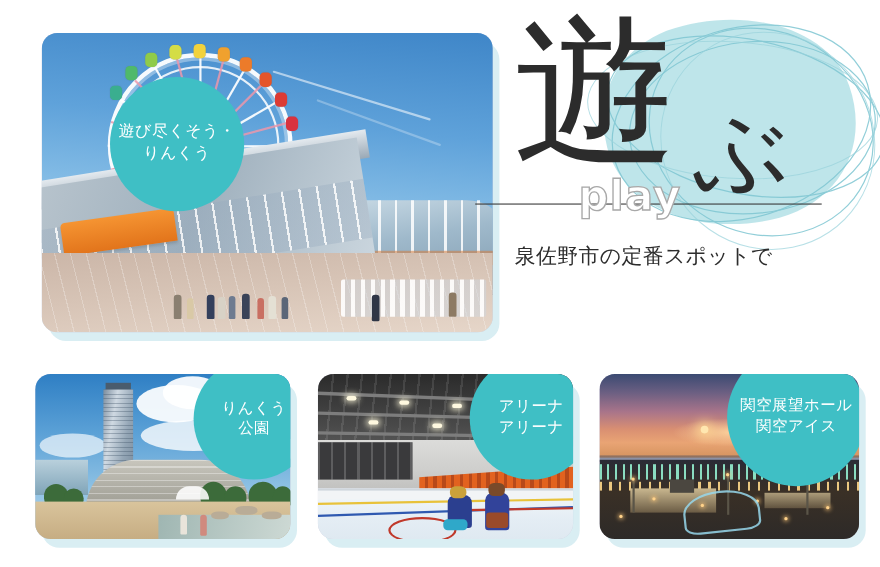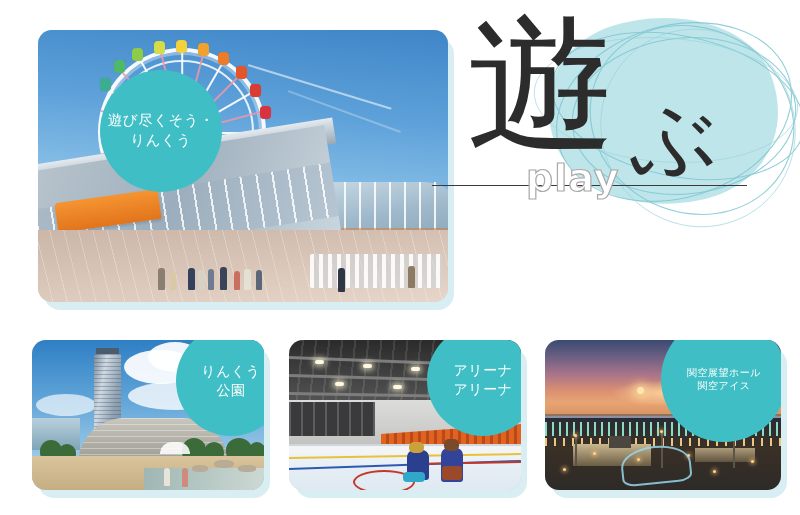--- a/index.html
+++ b/index.html
@@ -150,21 +150,21 @@
   .sv-runway{position:absolute;left:0;right:0;top:4px;height:14px;
      background:repeating-linear-gradient(to right,#8fe6c8 0 2px,transparent 2px 7px);opacity:.95;}
   .sv-runway2{position:absolute;left:0;right:0;top:20px;height:8px;
      background:repeating-linear-gradient(to right,#ffd98a 0 2px,transparent 2px 9px);opacity:.9;}
   .sv-bld{position:absolute;background:linear-gradient(#c9b78f,#6b5c45);}
   .sv-dot{position:absolute;width:3px;height:3px;border-radius:50%;background:#ffd28a;box-shadow:0 0 4px 1px rgba(255,200,120,.8);}
   .sv-pole{position:absolute;width:2px;background:#5a5548;}
   .sv-art{position:absolute;left:76px;bottom:6px;width:66px;height:34px;
      border:2px solid rgba(150,215,235,.85);border-radius:50% 50% 20% 20%;
      transform:rotate(-6deg);}
-  #t3-bubble{left:116px;top:-24px;width:126px;height:126px;font-size:10px;}
+  #t3-bubble{left:116px;top:-24px;width:126px;height:126px;font-size:14px;}
 
   
   #panel{position:absolute;left:448px;top:0;width:352px;height:330px;}
   .blob-wrap{position:absolute;inset:0;}
   .title-ja{
     position:absolute;left:18px;top:8px;
     font-family:"DejaVu Serif","Liberation Serif",serif;
     font-size:150px;line-height:1;color:#2c2c2c;font-weight:400;
     letter-spacing:-4px;
   }
@@ -299,20 +299,21 @@
         <ellipse cx="218" cy="100" rx="132" ry="62" transform="rotate(4 218 100)"></ellipse>
       </g>
     </svg>
 
     <div class="title-ja">遊</div>
     <div class="title-bu">ぶ</div>
     <div class="rule"></div>
     <div class="play">play</div>
 
     <div class="desc">
+      <div>泉佐野市の定番スポットで</div>
     </div>
   </div>
 
   <div class="card-shadow" id="t1-shadow"></div>
   <div class="card" id="t1">
     <div class="photo">
       <div class="pk-sky"></div>
       <div class="cloud" style="left:92px;top:10px;width:72px;height:34px;"></div>
       <div class="cloud" style="left:116px;top:2px;width:54px;height:30px;"></div>
       <div class="cloud" style="left:150px;top:20px;width:80px;height:36px;"></div>

